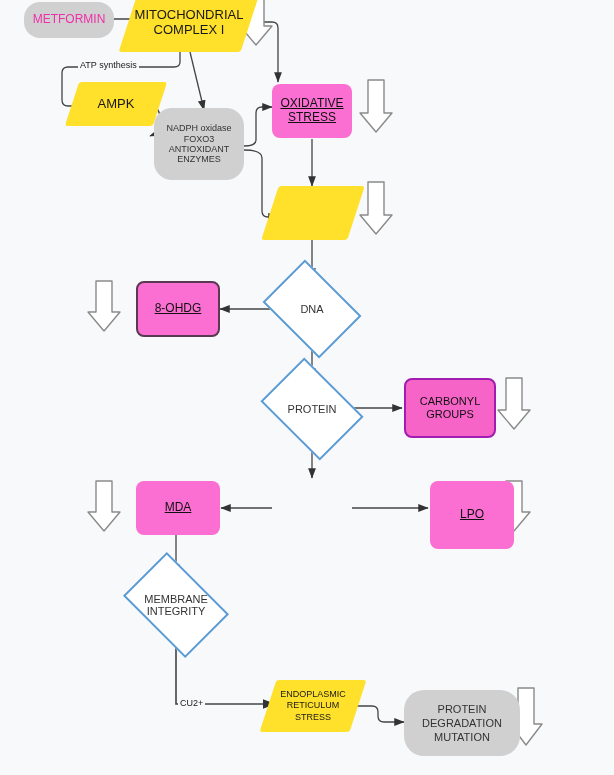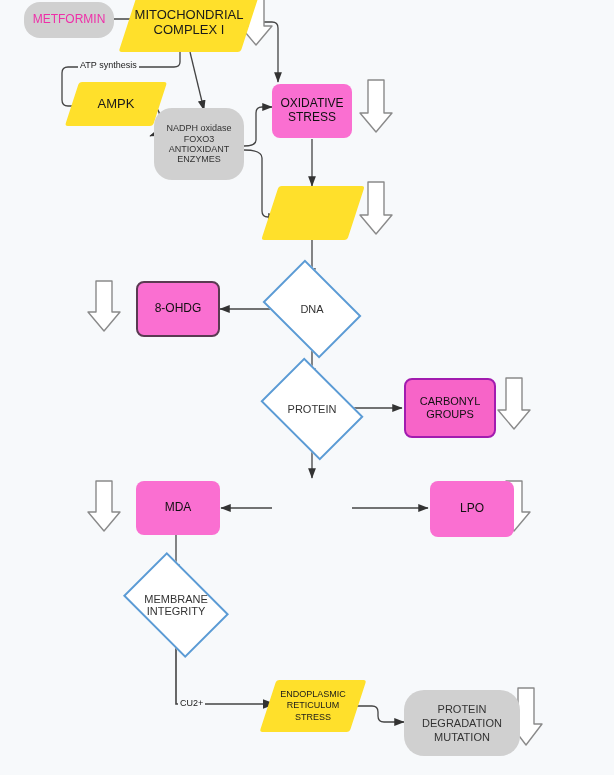--- a/index.html
+++ b/index.html
@@ -22,21 +22,21 @@
   .para{background:#ffe02b;color:#1a1a1a;}
   .para .inner{position:absolute;inset:0;background:#ffe02b;
                transform:skewX(-18deg);border-radius:3px;z-index:0;}
   .para .lbl{position:relative;z-index:1;}
 
   .diamond{background:transparent;}
   .diamond .inner{position:absolute;inset:0;background:#ffffff;border:2px solid #5b9bd5;
                   transform:rotate(45deg);z-index:0;}
   .diamond .lbl{position:relative;z-index:1;font-size:11px;color:#333;}
 
-  .pink{background:#fa6fd1;color:#111;}
+  .pink{background:#fa6fd1;color:#111;text-decoration:underline;}
   .pink-hot{background:#f764c8;color:#111;}
   .grey{background:#d0d0d0;color:#333;}
 
   .b-dark{border:2px solid #5a3a52;}
   .b-blue{border:2px solid #a21caf;}
 
   .f11{font-size:11px;}
   .f12{font-size:12px;}
   .f13{font-size:13px;}
   .f10{font-size:10px;}
@@ -176,21 +176,21 @@
       <span>CARBONYL</span><br>
       <span>GROUPS</span>
     </span>
   </div>
 
 
   <div class="node rect pink" style="left:136px;top:481px;width:84px;height:54px;">
     <span class="lbl f12">MDA</span>
   </div>
 
-  <div class="node rect pink" style="left:430px;top:481px;width:84px;height:56px;">
+  <div class="node rect pink" style="left:430px;top:481px;width:84px;height:68px;">
     <span class="lbl f12">LPO</span>
   </div>
 
   <div class="node diamond" style="left:132px;top:574px;width:88px;height:62px;">
     <span class="inner"></span>
     <span class="lbl f10" style="line-height:1.1;">
       <span>MEMBRANE</span><br>
       <span>INTEGRITY</span>
     </span>
   </div>

